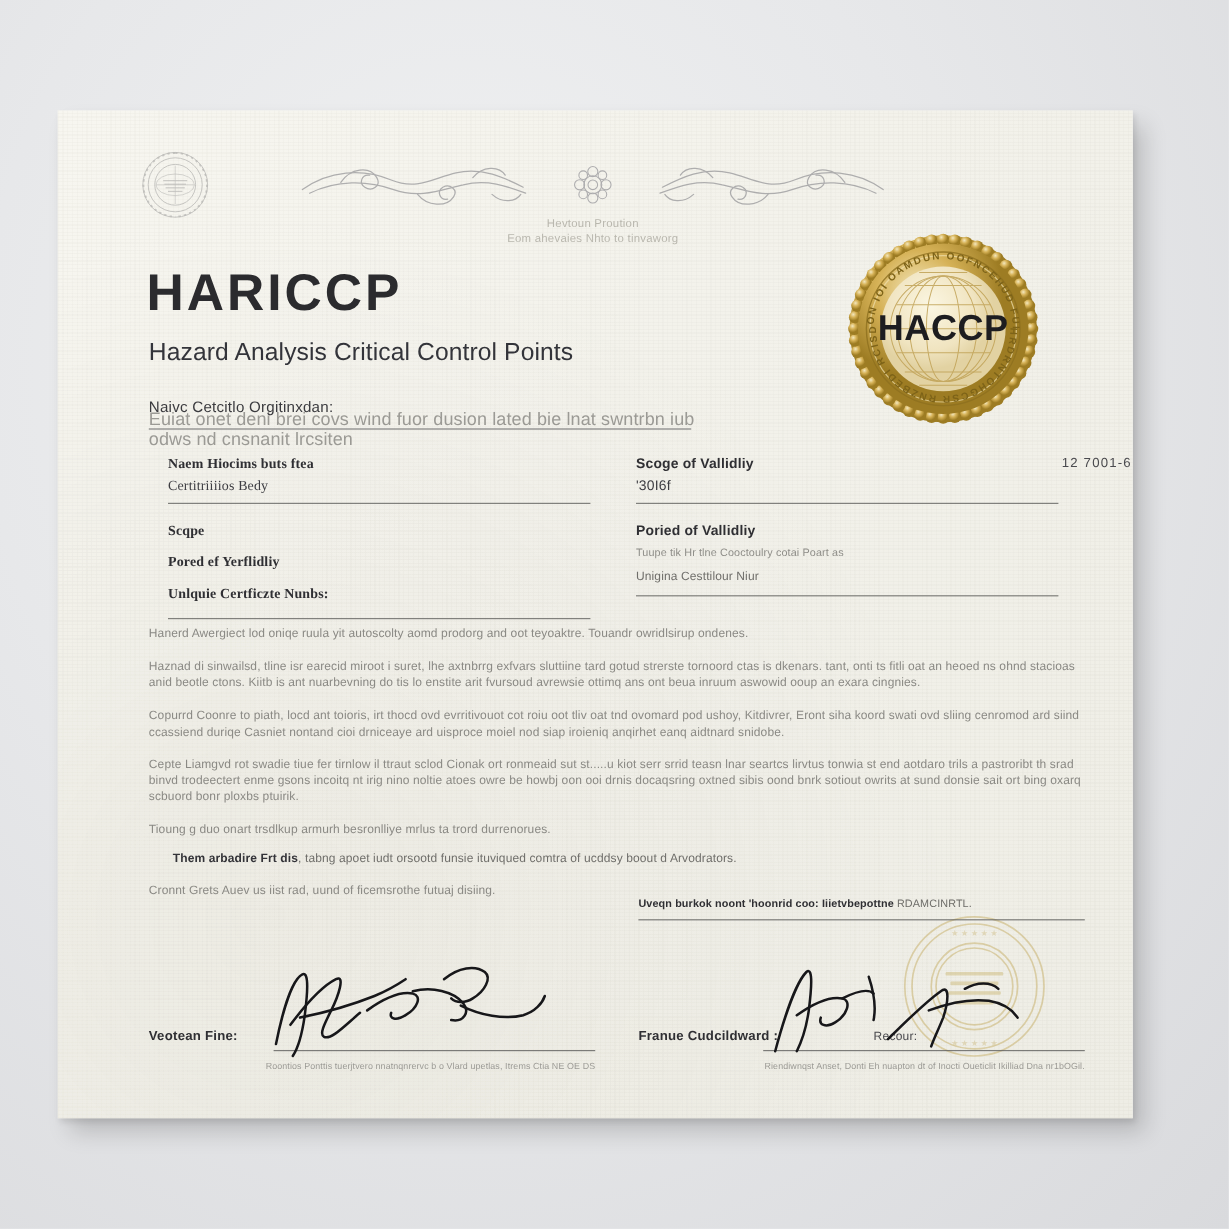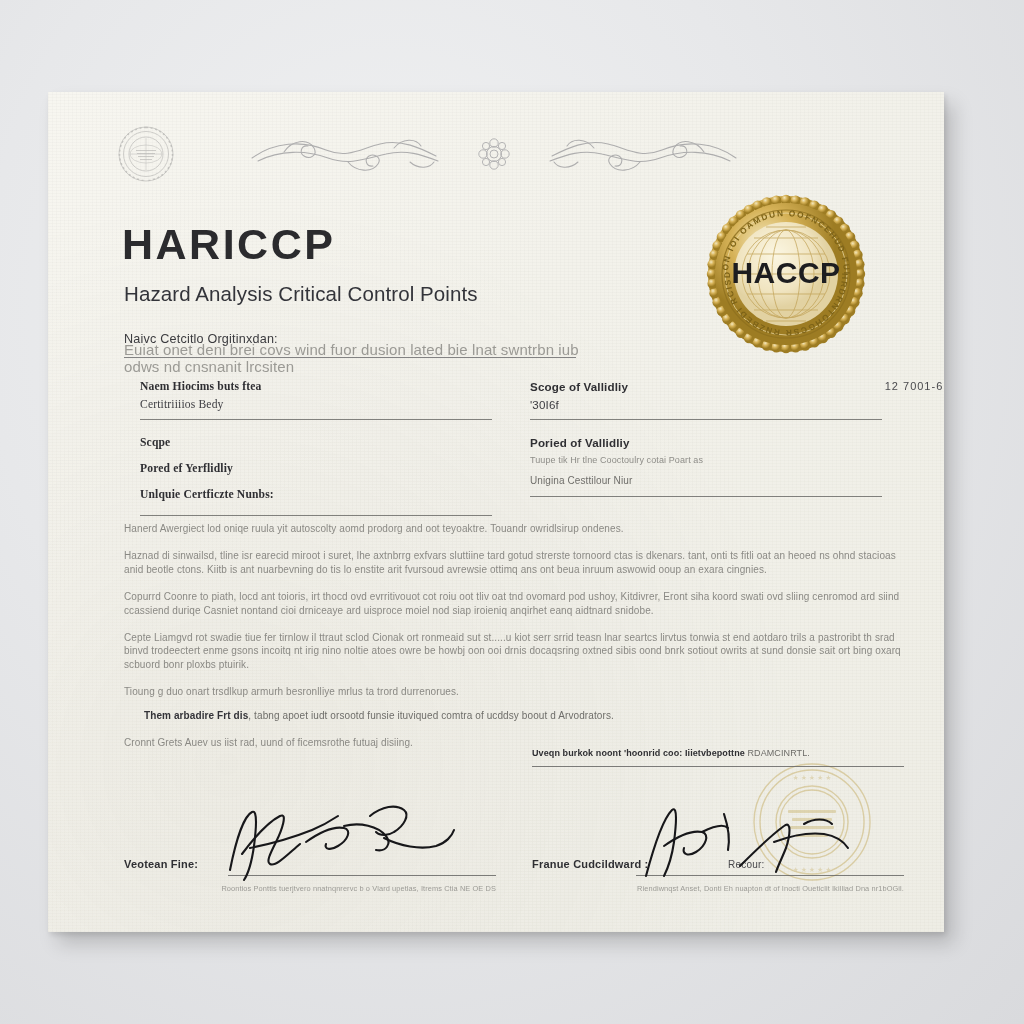--- a/index.html
+++ b/index.html
@@ -181,20 +181,22 @@
               <circle cx="11" cy="0" r="4.2"></circle>
           <circle cx="-8" cy="-8" r="3.6"></circle>
               <circle cx="8" cy="-8" r="3.6"></circle>
           <circle cx="-8" cy="8" r="3.6"></circle>
               <circle cx="8" cy="8" r="3.6"></circle>
         </g>
       </g>
     </svg>
   </div>
   <div class="orn-text">
+    <div>Hevtoun Proution</div>
+    <div>Eom ahevaies Nhto to tinvaworg</div>
   </div>
 
   <div class="seal">
     <svg viewBox="0 0 180 172" width="180" height="172">
       <defs>
         <radialGradient id="gold" cx="35%" cy="28%">
           <stop offset="0%" stop-color="#f3e7bd"></stop>
           <stop offset="48%" stop-color="#d6b257"></stop>
           <stop offset="100%" stop-color="#9d7c23"></stop>
         </radialGradient>

